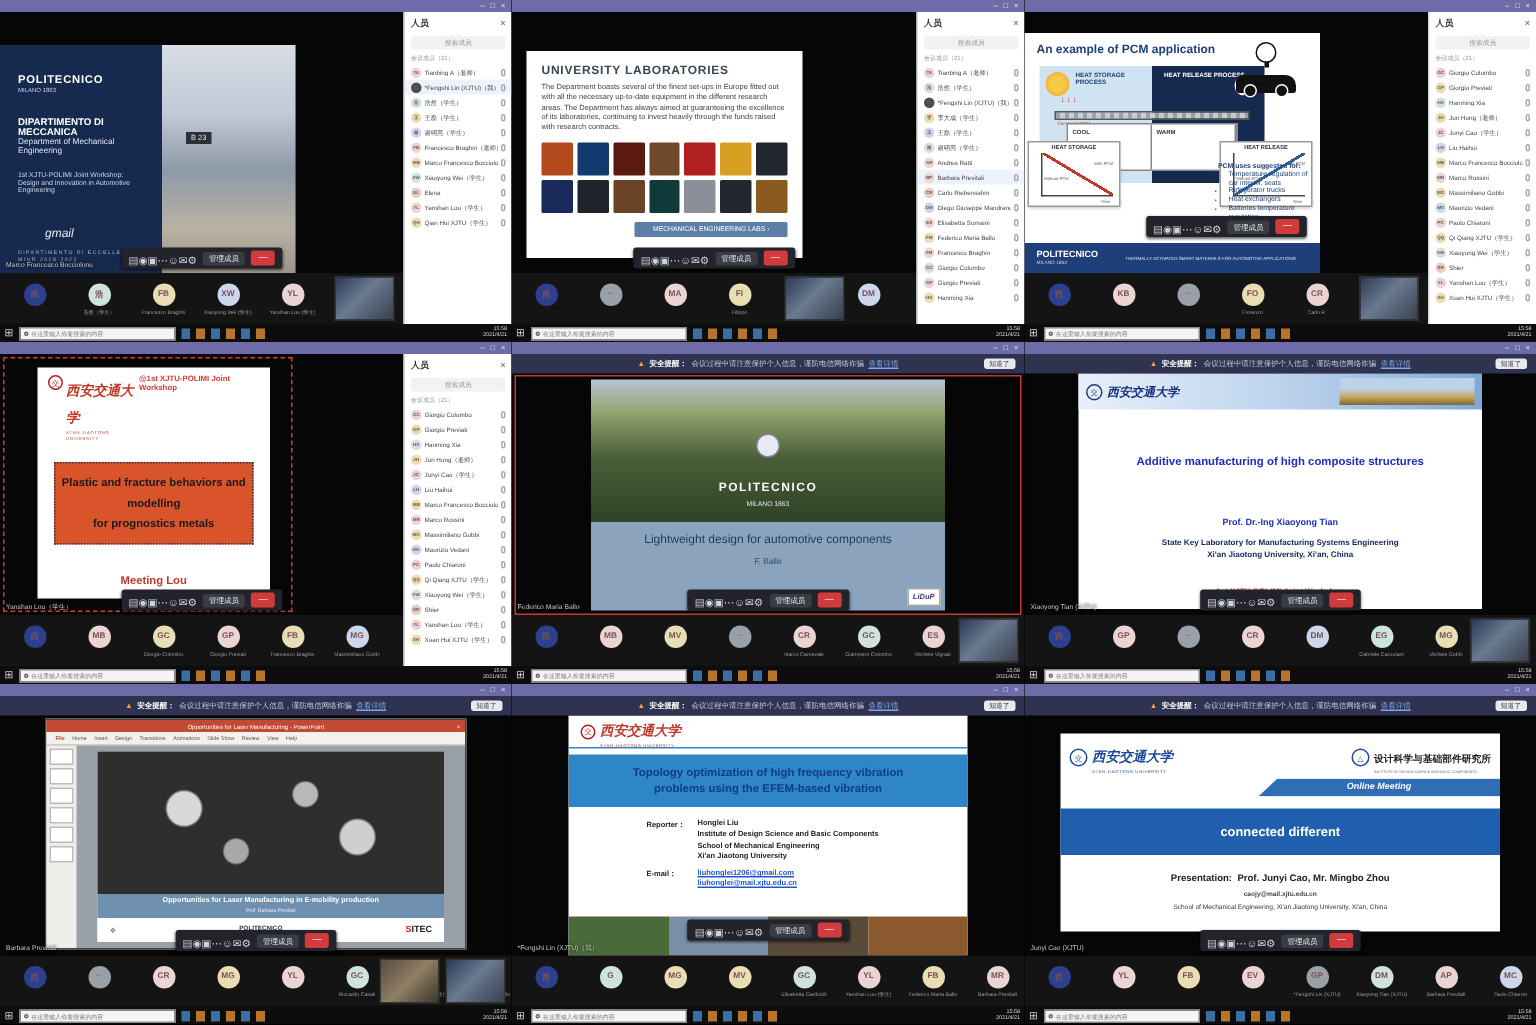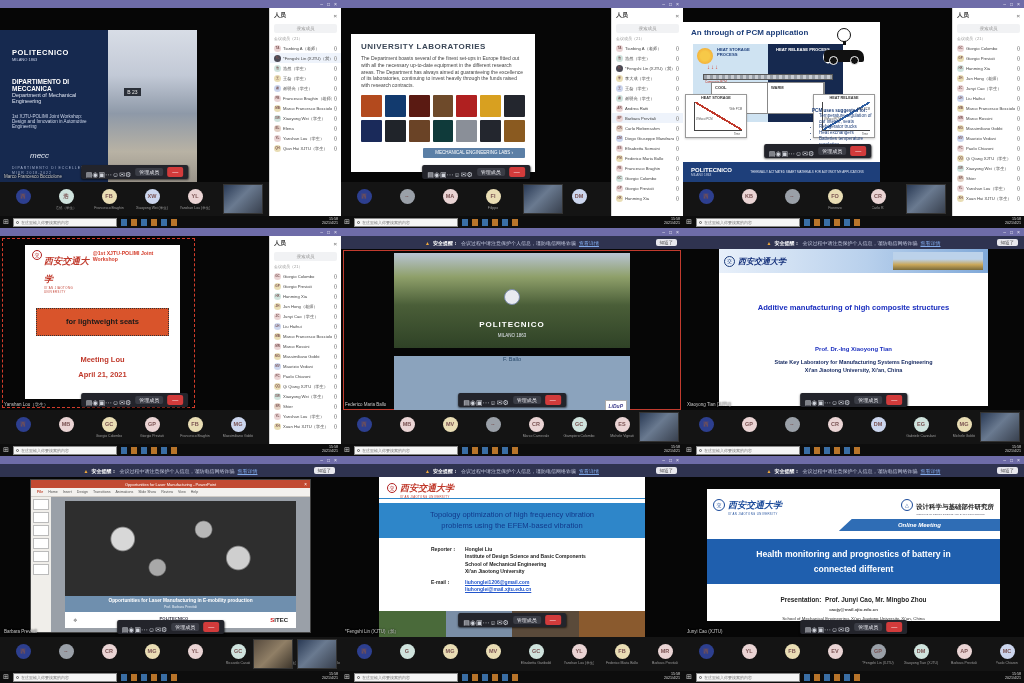--- a/index.html
+++ b/index.html
@@ -151,21 +151,21 @@
 .pfoot .pol{text-align:center;font-size:4.2px;font-weight:bold;color:#334;}
 .pfoot .pol i{display:block;font-style:normal;font-size:2.6px;color:#667;}
 .sitec{font-size:6px;font-weight:bold;color:#222;}
 .sitec b{color:#d42020;}
 
 .s8{position:absolute;left:38px;right:38px;top:0;bottom:0;background:#fff;overflow:hidden;}
 .s8 .hdr{height:22px;display:flex;align-items:center;gap:3px;padding:0 8px;border-bottom:1.5px solid #2e86c9;}
 .s8 .uni{color:#c0392b;font-size:9px;font-weight:bold;font-style:italic;}
 .s8 .unicap{font-size:2.8px;color:#c0392b;letter-spacing:.4px;}
 .s8 .band{background:#2e86c9;text-align:center;padding:6px 0;margin-top:4px;}
-.s8 .band div{font-size:7.6px;font-weight:normal;color:#123a8c;line-height:1.5;}
+.s8 .band div{font-size:7.6px;font-weight:bold;color:#123a8c;line-height:1.5;}
 .s8 .rows{margin:8px 0 0 52px;font-size:5px;color:#222;}
 .s8 .lbl{font-weight:bold;display:inline-block;width:34px;vertical-align:top;}
 .s8 .val{display:inline-block;font-weight:bold;}
 .s8 .val div{line-height:1.5;}
 .s8 .mail a{color:#2255cc;text-decoration:underline;font-weight:bold;display:block;line-height:1.5;}
 .photos{position:absolute;left:0;right:0;bottom:0;height:26px;display:flex;}
 .photos span{flex:1;}
 
 .s9{position:absolute;left:24px;right:24px;top:12px;bottom:16px;background:#fff;}
 .s9 .hdr{display:flex;align-items:center;gap:3px;padding:5px 6px 3px;}
@@ -193,21 +193,21 @@
     </div>
   <div class="stage" style="right:72px">
     <div class="s1">
       <div class="txt">
         <div class="lg1">POLITECNICO</div>
         <div class="lg2">MILANO 1863</div>
         <div class="t">DIPARTIMENTO DI MECCANICA</div>
         <div class="st">Department of Mechanical Engineering</div>
         <div class="l1">1st XJTU-POLIMI Joint Workshop:</div>
         <div class="l2">Design and Innovation in Automotive Engineering</div>
-        <div class="mecc">mecc</div>
+        <div class="mecc">gmail</div>
         <div class="f1">DIPARTIMENTO DI ECCELLENZA</div>
         <div class="f2">MIUR 2018-2022</div>
       </div>
       <div class="photo">
           <span class="sign">B 23</span>
         </div>
     </div>
     <div class="corner">Marco Francesco Bocciolone</div>
     <div class="toolbar">
       <span><span class="ti">▤</span><span class="ti">◉</span><span class="ti">▣</span><span class="ti">⋯</span><span class="ti">☺</span><span class="ti">✉</span><span class="ti">⚙</span></span>
@@ -491,21 +491,21 @@
 </section>
 
 <section class="cell">
   <div class="chrome">
       <span>–</span>
       <span>□</span>
       <span>×</span>
     </div>
   <div class="stage" style="right:72px">
     <div class="s3">
-      <div class="t">An through of PCM application</div>
+      <div class="t">An example of PCM application</div>
       <div class="diag">
         <div class="day">
             <span class="sun"></span>
             <span class="proc">HEAT STORAGE PROCESS</span>
             <span class="rays">↓↓↓</span>
           </div>
         <div class="night">
             <span class="moon"></span>
             <span class="proc">HEAT RELEASE PROCESS</span>
           </div>
@@ -709,21 +709,22 @@
     <div class="s4wrap">
       <div class="s4">
         <div class="hdr">
           <span style="display:flex;gap:2px;align-items:flex-start">
               <span class="xjem">交</span>
               <span><span class="uni">西安交通大学</span><div class="unicap">XI'AN JIAOTONG UNIVERSITY</div></span>
             </span>
           <span class="wk">@1st XJTU-POLIMI Joint Workshop</span>
         </div>
         <div class="obox">
-          <div>for lightweight seats</div>
+          <div>Plastic and fracture behaviors and modelling</div>
+          <div>for prognostics metals</div>
         </div>
         <div class="auth">
           <div>Meeting Lou</div>
           <div>April 21, 2021</div>
         </div>
       </div>
       <div class="gray"></div>
     </div>
     <div class="corner">Yanshan Lou（学生）</div>
     <div class="toolbar">
@@ -883,20 +884,21 @@
     </div>
   <div class="stage b">
     <div class="s5wrap">
       <div class="s5">
         <div class="photo">
           <span class="seal"></span>
           <div class="pl1">POLITECNICO</div>
           <div class="pl2">MILANO 1863</div>
         </div>
         <div class="band">
+          <div class="t">Lightweight design for automotive components</div>
           <div class="a">F. Ballo</div>
           <span class="lidup">LiDuP</span>
         </div>
       </div>
     </div>
     <div class="corner">Federico Maria Ballo</div>
     <div class="toolbar">
       <span><span class="ti">▤</span><span class="ti">◉</span><span class="ti">▣</span><span class="ti">⋯</span><span class="ti">☺</span><span class="ti">✉</span><span class="ti">⚙</span></span>
       <span class="tpill">管理成员</span>
       <span class="end">—</span>
@@ -1261,21 +1263,20 @@
       <div class="hdr">
         <span class="em">交</span>
         <span><span class="uni">西安交通大学</span><div class="ucap">XI'AN JIAOTONG UNIVERSITY</div></span>
         <span class="grp">
             <span class="em">△</span>
             <span><span class="inst">设计科学与基础部件研究所</span><div class="icap">INSTITUTE OF DESIGN SCIENCE AND BASIC COMPONENTS</div></span>
           </span>
       </div>
       <div class="ribbon">Online Meeting</div>
       <div class="band">
-          <div>Health monitoring and prognostics of battery in</div>
           <div>connected different</div>
         </div>
       <div class="pres"><span>Presentation:</span>&nbsp;&nbsp;<span>Prof. Junyi Cao,  Mr. Mingbo Zhou</span></div>
       <div class="mail">caojy@mail.xjtu.edu.cn</div>
       <div class="sch">School of Mechanical Engineering, Xi'an Jiaotong University, Xi'an, China</div>
     </div>
     <div class="corner">Junyi Cao (XJTU)</div>
     <div class="toolbar">
       <span><span class="ti">▤</span><span class="ti">◉</span><span class="ti">▣</span><span class="ti">⋯</span><span class="ti">☺</span><span class="ti">✉</span><span class="ti">⚙</span></span>
       <span class="tpill">管理成员</span>

